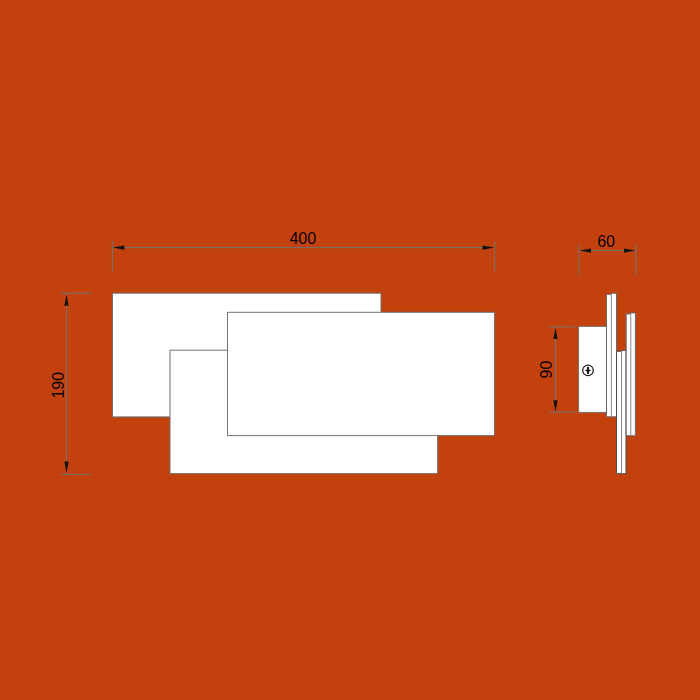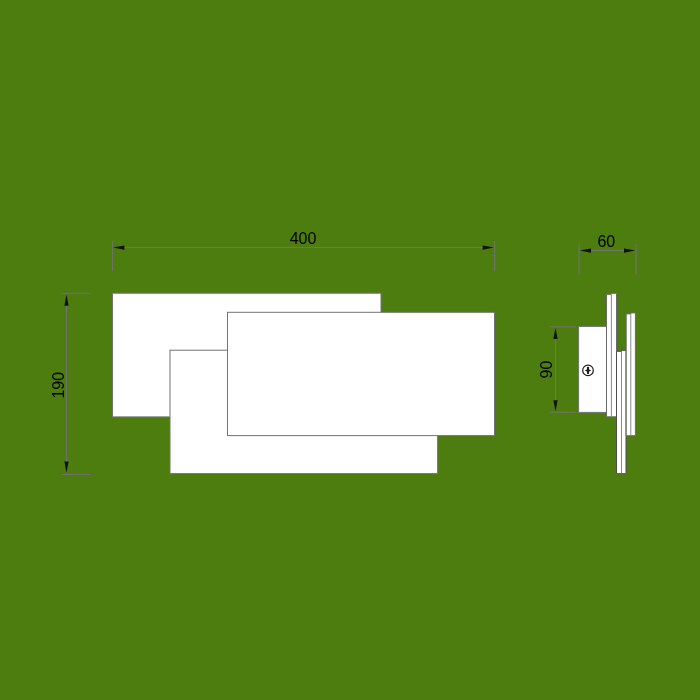--- a/index.html
+++ b/index.html
@@ -1,16 +1,16 @@
 <!DOCTYPE html>
 <html><head>
 <meta charset="utf-8">
 <style>
   html,body{margin:0;padding:0;background:#ffffff;}
-  .stage{width:700px;height:700px;position:relative;background:#4d7c0f;overflow:hidden;}
+  .stage{width:700px;height:700px;position:relative;background:#c2410c;overflow:hidden;}
   svg{position:absolute;left:0;top:0;}
   text{font-family:"Liberation Sans", sans-serif;fill:#000000;}
 </style>
 </head>
 <body>
 <div class="stage">
 <svg width="700" height="700" viewBox="0 0 700 700" fill="none">
 
   <g>
     <rect x="112.5" y="293.2" width="268.5" height="123.7" fill="#ffffff" stroke="#737373" stroke-width="1"></rect>

